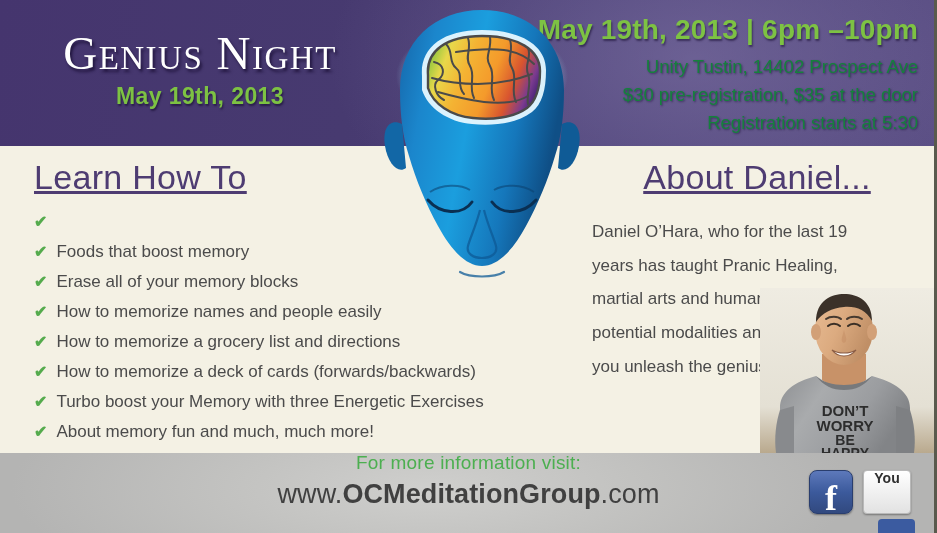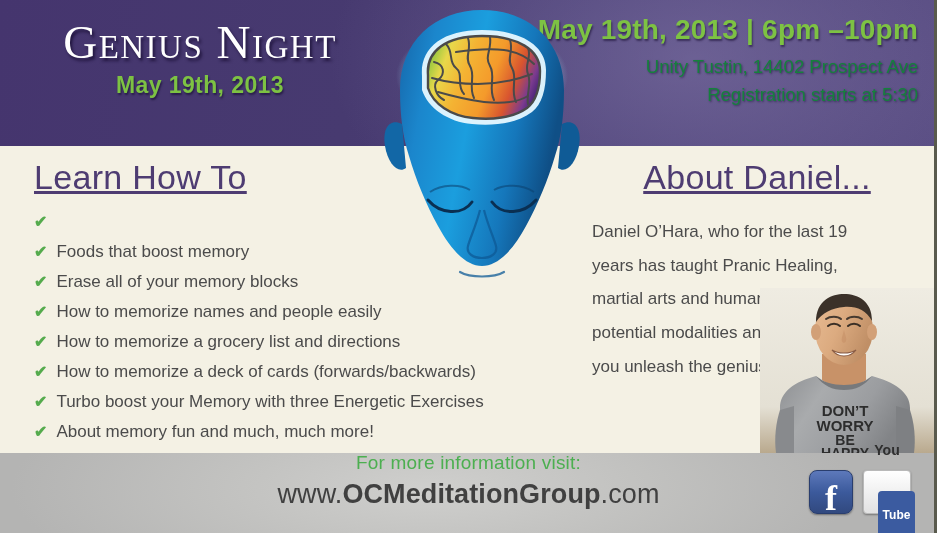--- a/index.html
+++ b/index.html
@@ -40,20 +40,21 @@
   }
   .main-title {
     font-family: "Liberation Serif", serif;
     font-variant: small-caps;
     font-size: 47px;
     letter-spacing: 1.5px;
     color: #ffffff;
     text-shadow: 2px 3px 3px rgba(20,10,45,0.75);
     line-height: 1.05;
     white-space: nowrap;
+    margin-top: 11px;
   }
   .title-date {
     margin-top: 5px;
     font-size: 23px;
     font-weight: bold;
     color: #7dc243;
     letter-spacing: 0.4px;
     text-shadow: 1px 2px 2px rgba(20,10,45,0.6);
     text-align: center;
   }
@@ -225,21 +226,20 @@
     font-size: 36px;
     color: #ffffff;
     line-height: 1;
   }
   .yt-icon {
     width: 46px;
     height: 42px;
     display: flex;
     flex-direction: column;
     align-items: center;
-    justify-content: center;
     background: linear-gradient(180deg, #ffffff 0%, #e2e2e2 100%);
     border: 1px solid #b9b9b9;
     border-radius: 4px;
     box-shadow: 0 1px 2px rgba(0,0,0,0.35);
     gap: 32px;
   }
   .yt-you {
     font-size: 14px;
     font-weight: bold;
     color: #2f2f2f;
@@ -265,20 +265,21 @@
   <div class="header-band"></div>
 
   <div class="title-block">
     <div class="main-title">Genius Night</div>
     <div class="title-date">May 19th, 2013</div>
   </div>
 
   <div class="event-info">
     <div class="headline">May 19th, 2013  |  6pm –10pm</div>
     <div class="line">Unity Tustin, 14402 Prospect Ave</div>
+    <div class="line">$30 pre-registration, $35 at the door</div>
     <div class="line">Registration starts at 5:30</div>
   </div>
 
   <svg class="head-graphic" viewBox="0 0 212 300">
     <defs>
       <linearGradient id="headGrad" x1="0" y1="0" x2="1" y2="0.3">
         <stop offset="0%" stop-color="#1565a8"></stop>
         <stop offset="22%" stop-color="#1b86cc"></stop>
         <stop offset="50%" stop-color="#1b9ede"></stop>
         <stop offset="78%" stop-color="#1577bb"></stop>

